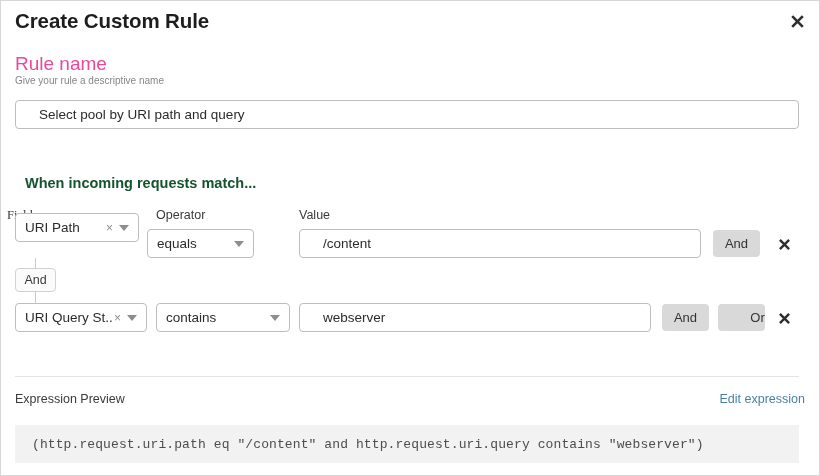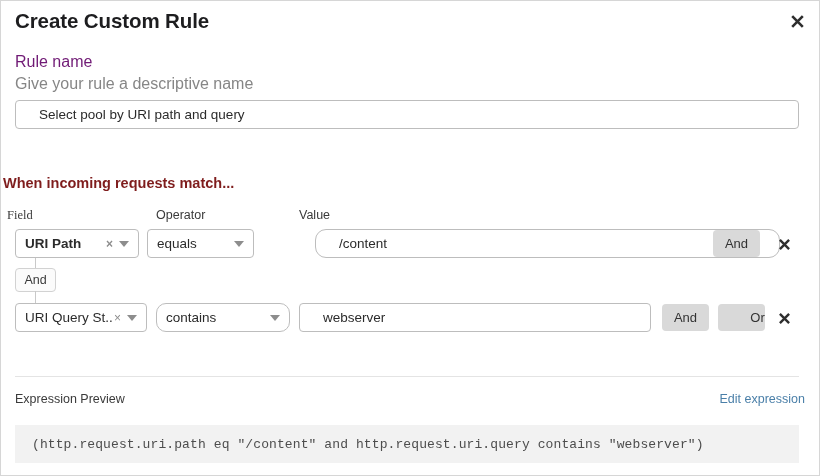--- a/index.html
+++ b/index.html
@@ -43,50 +43,50 @@
     cursor: pointer;
     background: transparent;
     border: none;
     padding: 0;
   }
   .close-btn svg { display: block; }
 
   
   .field-label {
     position: absolute;
-    font-size: 16px;
-    color: #701a75;
+    font-size: 19px;
+    color: #ec4899;
   }
   .field-help {
     position: absolute;
-    font-size: 16px;
+    font-size: 10px;
     color: #868686;
   }
   .text-input {
     position: absolute;
     box-sizing: border-box;
     height: 29px;
     background: #ffffff;
     border: 1px solid #bdbdbd;
     border-radius: 4px;
     font-family: "Liberation Sans", sans-serif;
     font-size: 13.5px;
     color: #2b2b2b;
     padding: 0 23px;
     outline: none;
   }
   .text-input::placeholder { color: #9a9a9a; }
 
   
   .section-heading {
     position: absolute;
-    left: 2px;
+    left: 24px;
     font-size: 14.5px;
     font-weight: bold;
-    color: #7f1d1d;
+    color: #14532d;
   }
 
   
   .col-head {
     position: absolute;
     font-size: 12.5px;
     color: #3a3a3a;
   }
 
   
@@ -229,52 +229,52 @@
   <div class="field-label" style="left:14px; top:52px;">Rule name</div>
   <div class="field-help" style="left:14px; top:74px;">Give your rule a descriptive name</div>
   <input class="text-input" style="left: 14px; top: 99px; width: 784px;" value="Select pool by URI path and query">
 
   <div class="section-heading" style="top:174px;">When incoming requests match...</div>
 
   <div class="col-head" style="left:6px; top:207px;font-family:Liberation Serif, serif;">Field</div>
   <div class="col-head" style="left:155px; top:207px;">Operator</div>
   <div class="col-head" style="left:298px; top:207px;">Value</div>
 
-  <div class="select" style="left:14px; top:228px; width:124px;font-weight:bold;">
+  <div class="select" style="left:14px; top:212px; width:124px;">
     <span class="select-value">URI Path</span>
     <span class="select-clear">×</span>
     <span class="select-caret"></span>
   </div>
 
   <div class="select" style="left:146px; top:228px; width:107px;">
     <span class="select-value">equals</span>
     <span class="select-caret"></span>
   </div>
 
-  <input class="text-input" style="left: 314px; top: 228px; width: 465px; border-radius: 11px;" value="/content">
+  <input class="text-input" style="left: 298px; top: 228px; width: 402px;" value="/content">
 
   <button class="logic-btn" style="left:712px; top:229px; width:47px;">And</button>
 
   <button class="row-delete" style="left:772px; top:232px;" aria-label="Delete condition">
     <svg width="13" height="13" viewBox="0 0 13 13">
       <path d="M1.9 1.9 L11.1 11.1 M11.1 1.9 L1.9 11.1" stroke="#2e2e2e" stroke-width="2.4" stroke-linecap="butt"></path>
     </svg>
   </button>
 
   <div class="conn-line" style="left:34px; top:257px; height:11px;"></div>
   <div class="conn-chip" style="left:14px; top:267px; width:41px; height:24px;">And</div>
   <div class="conn-line" style="left:34px; top:290px; height:12px;"></div>
 
   <div class="select" style="left:14px; top:302px; width:132px;">
     <span class="select-value">URI Query St...</span>
     <span class="select-clear">×</span>
     <span class="select-caret"></span>
   </div>
 
-  <div class="select" style="left:155px; top:302px; width:134px;border-radius:10px;">
+  <div class="select" style="left:155px; top:302px; width:134px;">
     <span class="select-value">contains</span>
     <span class="select-caret"></span>
   </div>
 
   <input class="text-input" style="left: 298px; top: 302px; width: 352px;" value="webserver">
 
   <button class="logic-btn" style="left:661px; top:303px; width:47px;">And</button>
   <button class="logic-btn" style="left:717px; top:303px; width:47px;padding-left:32px;">Or</button>
 
   <button class="row-delete" style="left:772px; top:306px;" aria-label="Delete condition">

